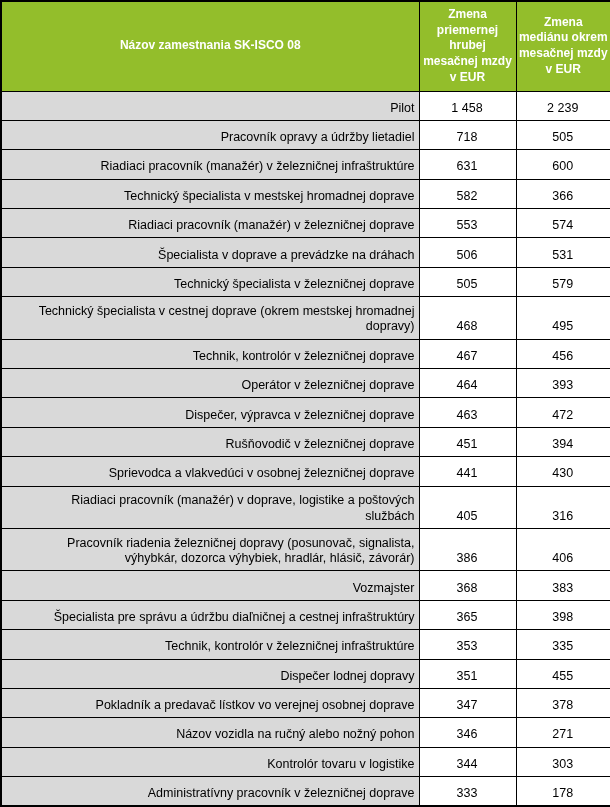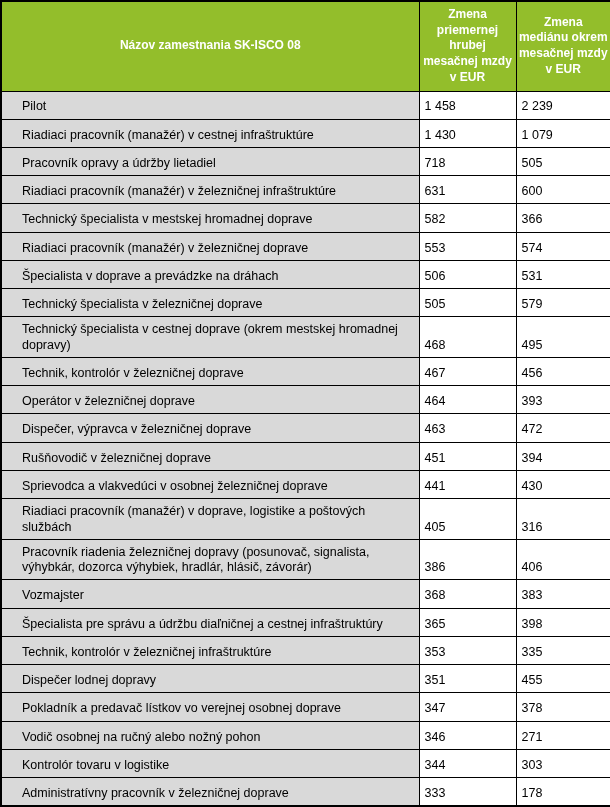--- a/index.html
+++ b/index.html
@@ -34,26 +34,26 @@
   }
   tbody tr { height: 26px; }
   td {
     font-size: 12.5px;
     line-height: 1.22;
     vertical-align: bottom;
     padding: 2px 4px 4px 5px;
   }
   td.name {
     background: var(--row-gray, #D9D9D9);
-    text-align: left;
+    text-align: right;
     padding-left: 20px;
   }
   td.num {
     background: var(--cell-bg, #ffffff);
-    text-align: left;
+    text-align: center;
     padding-right: 6px;
   }
 </style>
 </head>
 <body>
 
 <div class="screen">
   <table class="wage-table">
     <colgroup>
       <col class="c-name">
@@ -65,25 +65,20 @@
         <th>Názov zamestnania SK-ISCO 08</th>
         <th>Zmena priemernej hrubej mesačnej mzdy v EUR</th>
         <th>Zmena mediánu okrem mesačnej mzdy v EUR</th>
       </tr>
     </thead>
     <tbody>
         <tr>
     <td class="name">Pilot</td>
     <td class="num">1 458</td>
     <td class="num">2 239</td>
-  </tr>
-        <tr>
-    <td class="name">Riadiaci pracovník (manažér) v cestnej infraštruktúre</td>
-    <td class="num">1 430</td>
-    <td class="num">1 079</td>
   </tr>
         <tr>
     <td class="name">Pracovník opravy a údržby lietadiel</td>
     <td class="num">718</td>
     <td class="num">505</td>
   </tr>
         <tr>
     <td class="name">Riadiaci pracovník (manažér) v železničnej infraštruktúre</td>
     <td class="num">631</td>
     <td class="num">600</td>
@@ -167,21 +162,21 @@
     <td class="name">Dispečer lodnej dopravy</td>
     <td class="num">351</td>
     <td class="num">455</td>
   </tr>
         <tr>
     <td class="name">Pokladník a predavač lístkov vo verejnej osobnej doprave</td>
     <td class="num">347</td>
     <td class="num">378</td>
   </tr>
         <tr>
-    <td class="name">Vodič osobnej na ručný alebo nožný pohon</td>
+    <td class="name">Názov vozidla na ručný alebo nožný pohon</td>
     <td class="num">346</td>
     <td class="num">271</td>
   </tr>
         <tr>
     <td class="name">Kontrolór tovaru v logistike</td>
     <td class="num">344</td>
     <td class="num">303</td>
   </tr>
         <tr>
     <td class="name">Administratívny pracovník v železničnej doprave</td>

